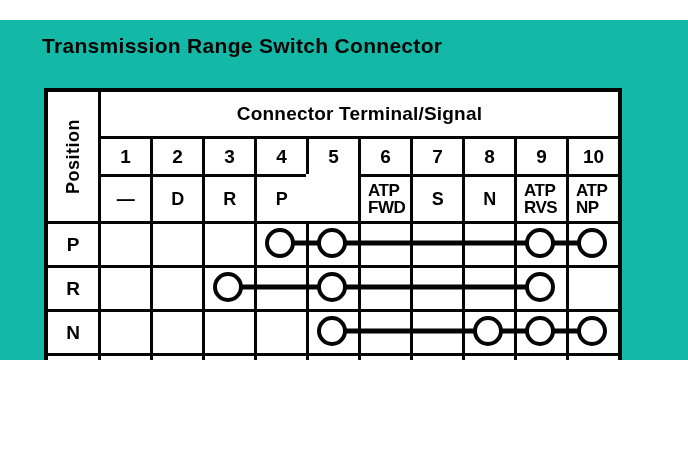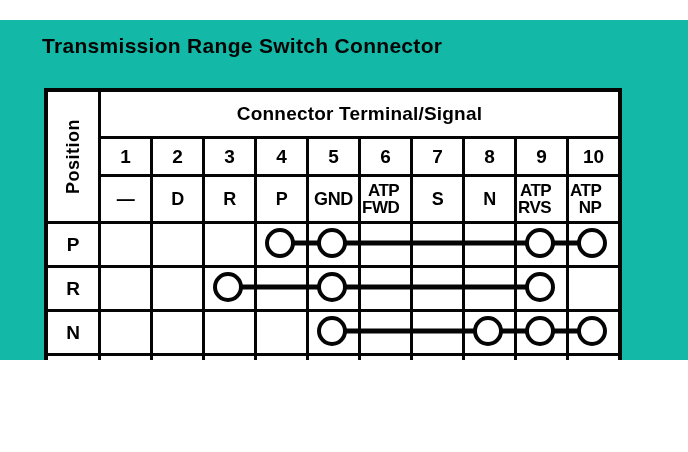--- a/index.html
+++ b/index.html
@@ -33,21 +33,21 @@
   }
   .bl{border-left:3px solid #050505;}
   .bt{border-top:3px solid #050505;}
   .poslbl{
     writing-mode:vertical-rl;transform:rotate(180deg);
     font-size:18px;letter-spacing:.5px;
   }
   .hdr{font-size:19px;letter-spacing:.2px;}
   .num{font-size:19px;}
   .sig{font-size:18px;letter-spacing:-.3px;white-space:pre-line;text-align:center;line-height:1;}
-  .sig.two{font-size:17px;justify-content:flex-start;text-align:right;padding-left:1px;letter-spacing:-.5px;}
+  .sig.two{font-size:17px;justify-content:flex-start;text-align:left;padding-left:7px;letter-spacing:-.5px;}
   .rowlbl{font-size:19px;}
   svg.marks{position:absolute;left:0;top:0;pointer-events:none;}
 </style>
 </head>
 <body>
 
 <div id="stage">
   <div class="title">Transmission Range Switch Connector</div>
 
   <div class="tbl">
@@ -61,21 +61,20 @@
       <div class="cell num bl bt" style="grid-area: 2 / 6;">5</div>
       <div class="cell num bl bt" style="grid-area: 2 / 7;">6</div>
       <div class="cell num bl bt" style="grid-area: 2 / 8;">7</div>
       <div class="cell num bl bt" style="grid-area: 2 / 9;">8</div>
       <div class="cell num bl bt" style="grid-area: 2 / 10;">9</div>
       <div class="cell num bl bt" style="grid-area: 2 / 11;">10</div>
       <div class="cell sig bl bt" style="grid-area: 3 / 2;">—</div>
       <div class="cell sig bl bt" style="grid-area: 3 / 3;">D</div>
       <div class="cell sig bl bt" style="grid-area: 3 / 4;">R</div>
       <div class="cell sig bl bt" style="grid-area: 3 / 5;">P</div>
-      <div class="cell sig bl bt" style="grid-area: 3 / 6;">GND</div>
       <div class="cell sig bl bt two" style="grid-area: 3 / 7;">ATP
 FWD</div>
       <div class="cell sig bl bt" style="grid-area: 3 / 8;">S</div>
       <div class="cell sig bl bt" style="grid-area: 3 / 9;">N</div>
       <div class="cell sig bl bt two" style="grid-area: 3 / 10;">ATP
 RVS</div>
       <div class="cell sig bl bt two" style="grid-area: 3 / 11;">ATP
 NP</div>
       <div class="cell rowlbl bt" style="grid-area: 4 / 1;">P</div>
       <div class="cell bl bt" style="grid-area: 4 / 2;"></div>

